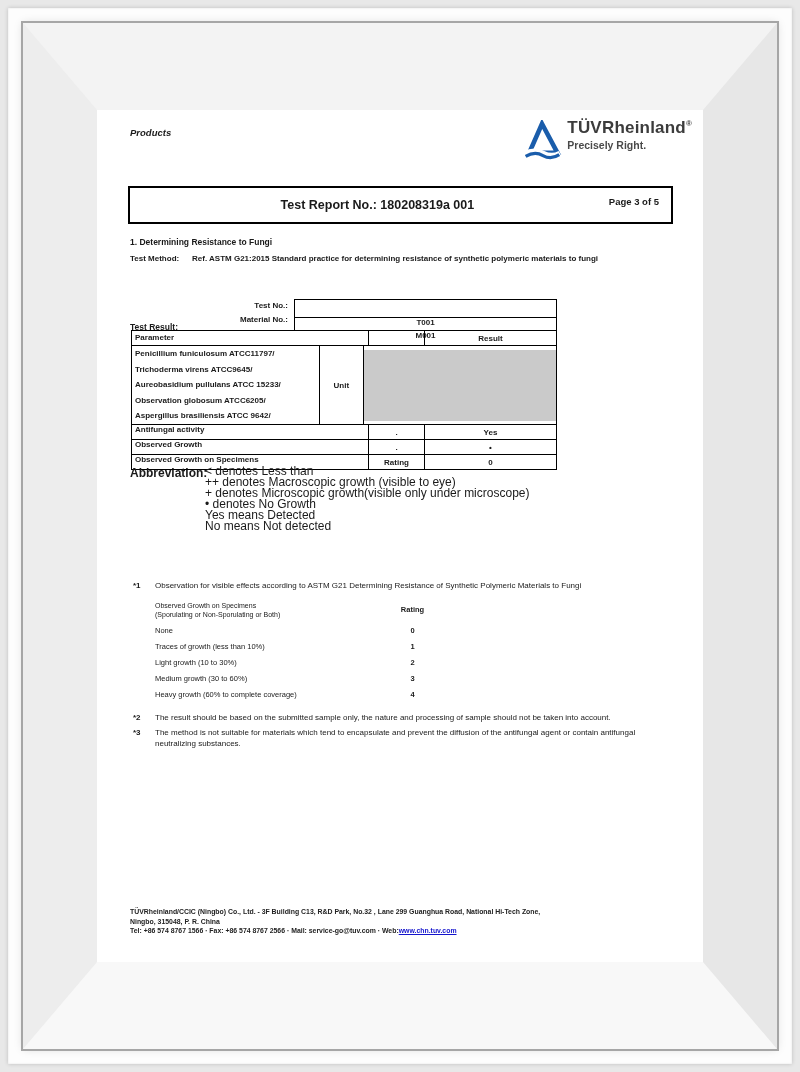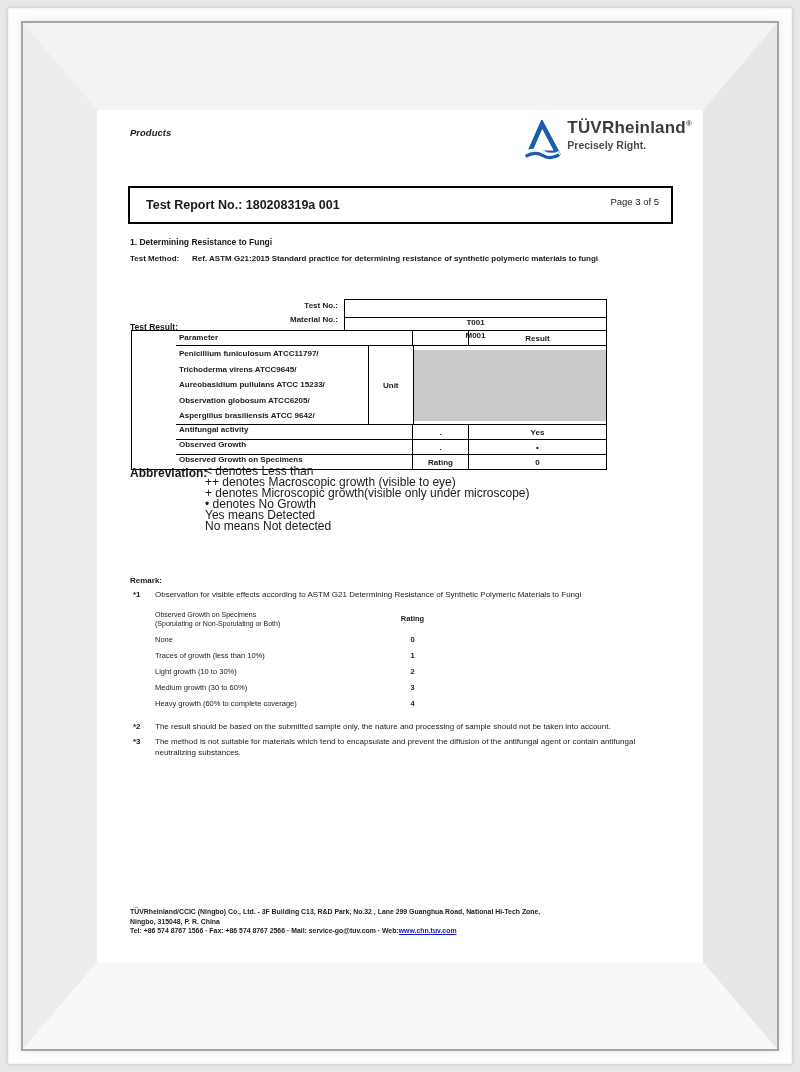--- a/index.html
+++ b/index.html
@@ -32,34 +32,34 @@
   .logo { position:absolute; top:8px; right:11px; display:flex; align-items:flex-start; }
   .logo-mark { width:40px; height:42px; margin-right:5px; margin-top:2px; }
   .logo-text-col { display:flex; flex-direction:column; }
   .logo-brand { font-size:17px; font-weight:bold; color:#3c3c3c; letter-spacing:.2px; }
   .logo-brand .reg { font-size:8px; vertical-align:super; }
   .logo-tagline { font-size:10.5px; font-weight:bold; color:#4a4a4a; margin-top:1px; }
   .report-box {
     position:absolute; left:31px; top:76px; width:545px; height:38px;
     border:2px solid #000; display:flex; align-items:center; background:#fff;
   }
-  .report-title { font-size:12.5px; font-weight:bold; padding-left:16px; flex:1; }
-  .report-page { font-size:9.5px; font-weight:normal; padding-right:12px; align-self:flex-start; margin-top:8px; }
+  .report-title { font-size:12.5px; font-weight:bold; padding-left:16px; flex:1;text-align:center; }
+  .report-page { font-size:9.5px; font-weight:bold; padding-right:12px; align-self:flex-start; margin-top:8px; }
   .heading1 { position:absolute; left:33px; top:127px; font-size:8.5px; font-weight:bold; }
   .test-method { position:absolute; left:33px; top:144px; display:flex; font-size:8px; }
   .tm-label { width:62px; font-weight:bold; }
   .tm-text { width:408px; font-weight:bold; line-height:10px; }
   .test-result-label { position:absolute; left:33px; top:176px; font-size:8.5px; font-weight:bold;margin-top:36px; }
   
-  .tables { position:absolute; left:34px; top:189px; width:476px; font-size:8px; }
+  .tables { position:absolute; left:34px; top:189px; width:426px; font-size:8px; }
   .meta-row { display:flex; height:14px; line-height:12px; }
   .meta-label { flex:1; text-align:right; padding-right:6px; font-weight:bold; padding-top:1px; }
   .meta-value { width:263px; border:1.5px solid #000; text-align:center; font-weight:bold; padding-top:17px; }
   .meta-row + .meta-row .meta-value { border-top:none; }
-  .main-table { margin-top:3px; border:1.5px solid #000;padding-left:44px; }
+  .main-table { margin-top:3px; border:1.5px solid #000; }
   .tr { display:flex; border-top:1px solid #000; }
   .tr:first-child { border-top:none; }
   .td1 { width:237px; border-right:1px solid #000; padding-left:3px; }
   .td2 { width:56px; border-right:1px solid #000; text-align:center; display:flex; align-items:center; justify-content:center; }
   .td3 { flex:1; text-align:center; display:flex; align-items:center; justify-content:center; }
   .row-head { height:14px; }
   .row-head .td1 { line-height:13px; }
   .row-fungi { height:79px; }
   .row-fungi .td1 div { line-height:15.6px; }
   .row-s { height:15px; }
@@ -174,21 +174,20 @@
         <div>&lt; denotes Less than</div>
         <div>++ denotes Macroscopic growth (visible to eye)</div>
         <div>+ denotes  Microscopic growth(visible only under microscope)</div>
         <div>• denotes No Growth</div>
         <div>Yes means Detected</div>
         <div>No means Not detected</div>
       </div>
     </div>
 
     <div class="remark">
-      <div class="remark-label">Remark:</div>
 
       <div class="remark-item">
         <div class="remark-marker">*1</div>
         <div class="remark-text">Observation for visible effects according to ASTM G21 Determining Resistance of Synthetic Polymeric Materials to Fungi</div>
       </div>
 
       <div class="rating-table">
         <div class="rt-row rt-head">
           <div class="rt-desc">
             <div>Observed Growth on Specimens</div>

